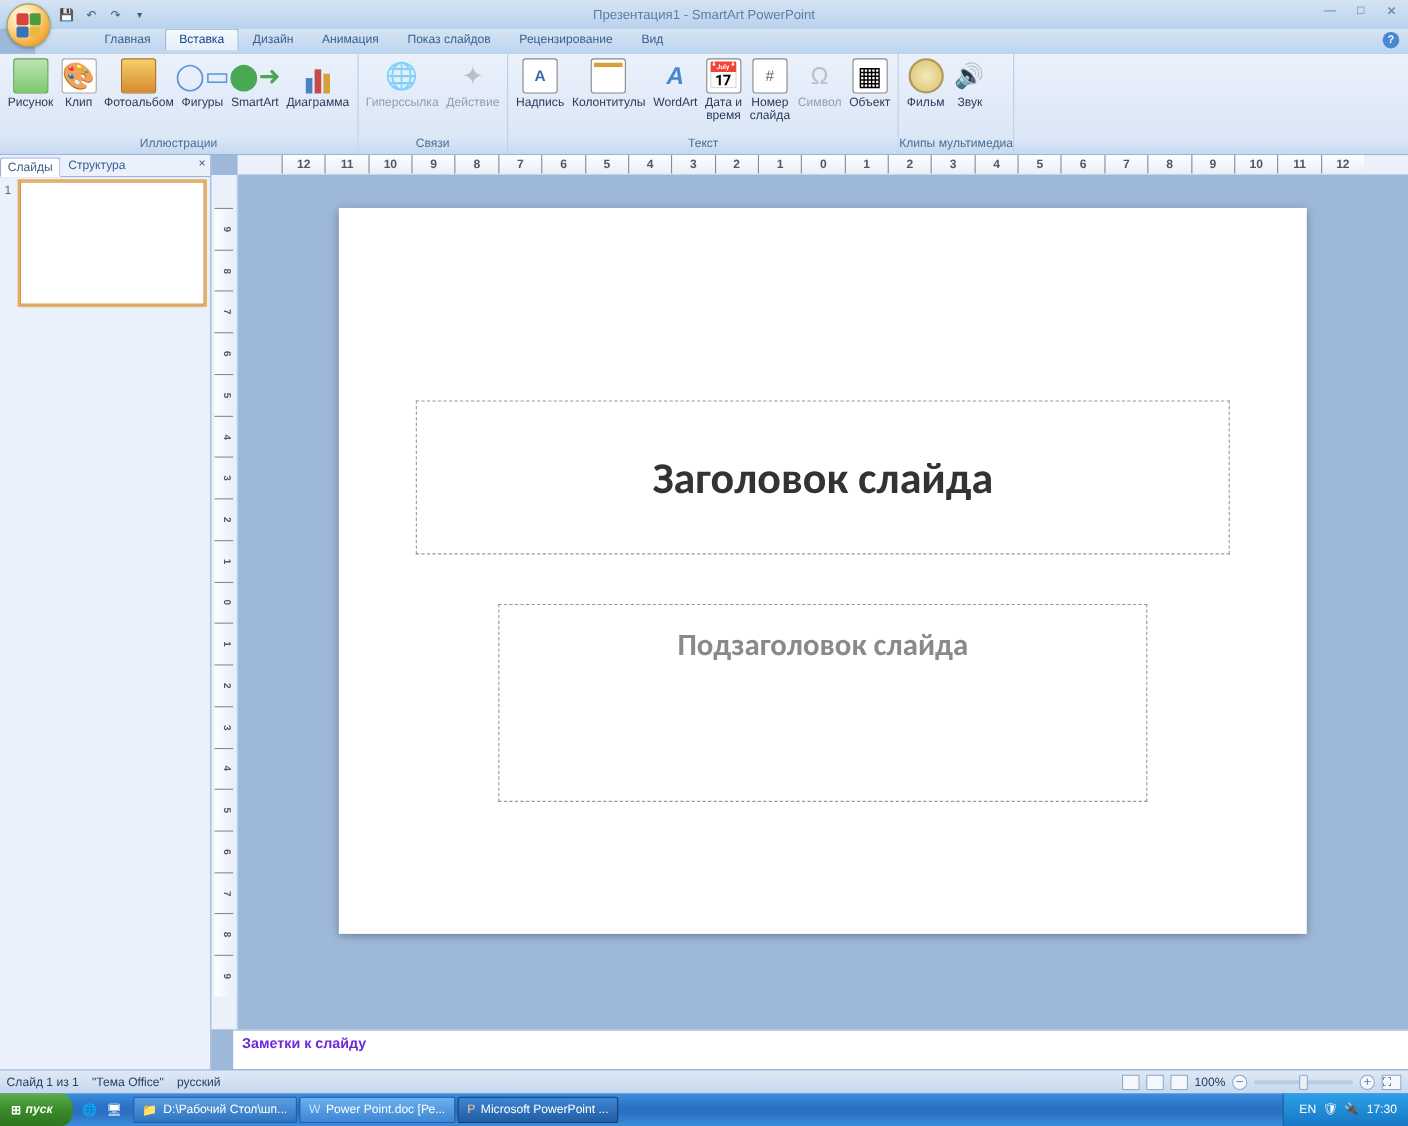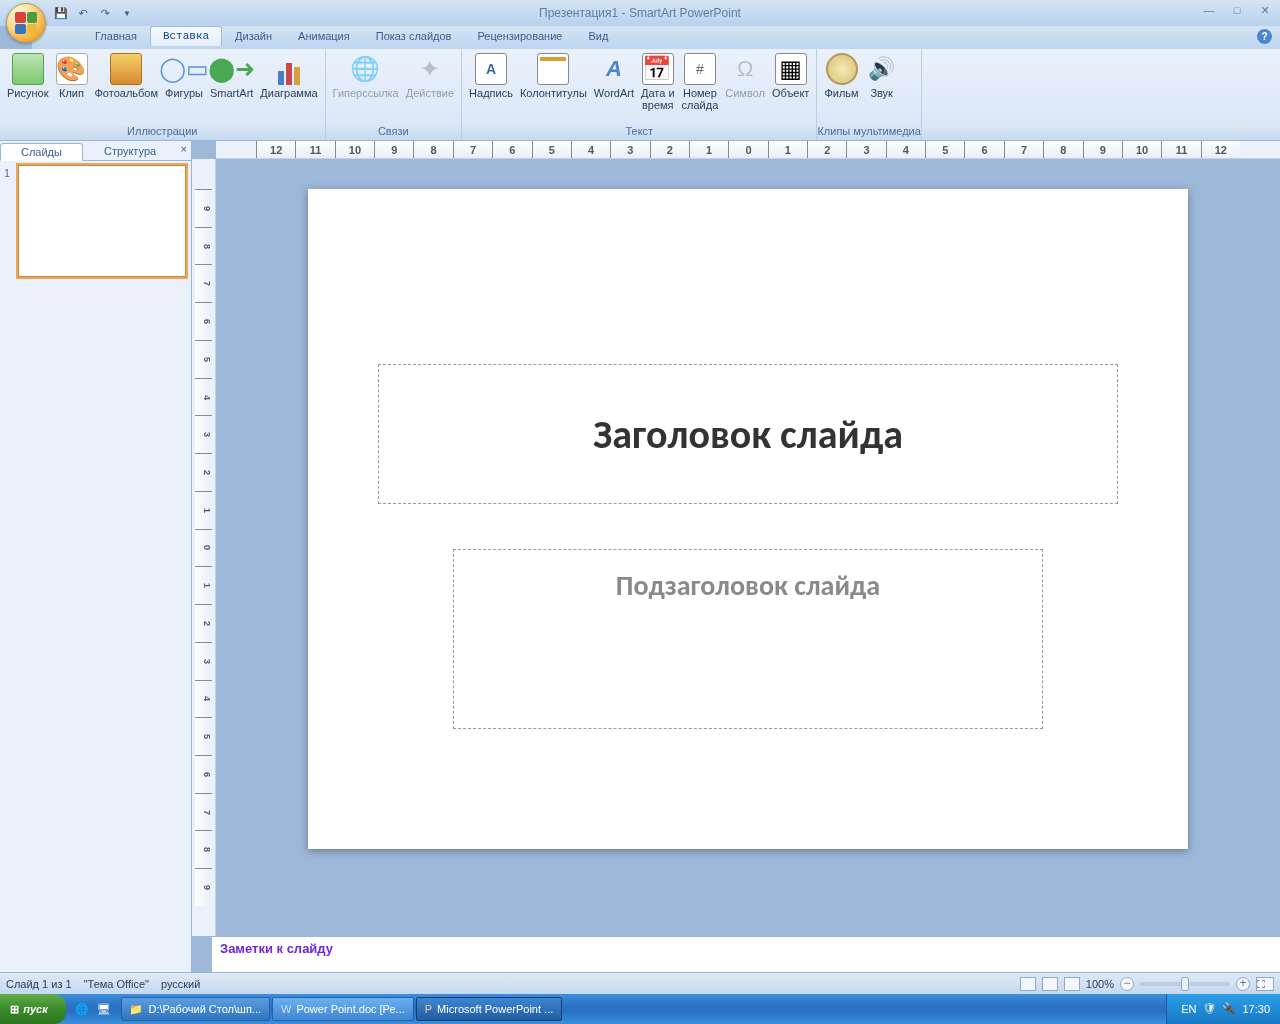--- a/index.html
+++ b/index.html
@@ -15,21 +15,21 @@
 .office-btn-inner div:nth-child(4){background:#eab93c;border-radius:2px;}
 .qat { margin-left:52px; display:flex; gap:4px; align-items:center; }
 .qat-btn { width:18px; height:18px; display:flex; align-items:center; justify-content:center; color:#3b5e8c; }
 .app-title { position:absolute; left:50%; transform:translateX(-50%); color:#5e7da3; font-size:12px; }
 .winctrl { position:absolute; right:6px; top:4px; display:flex; gap:10px; color:#5e7da3; }
 .winctrl span { cursor:default; width:18px; text-align:center; }
 
 
 .tabrow { height:23px; background:linear-gradient(#d5e4f3,#bdd5ef); display:flex; align-items:flex-start; padding-left:50px; position:relative;margin-left:32px; }
 .tab { padding:3px 12px 4px; color:#3b5e8c; border:1px solid transparent; border-bottom:none; cursor:default; }
-.tab.active { background:linear-gradient(#f5f9fd,#e4eefb); border-color:#9bbbdd; border-radius:3px 3px 0 0; color:#15428b;font-family:Liberation Mono, monospace; }
+.tab.active { background:linear-gradient(#f5f9fd,#e4eefb); border-color:#9bbbdd; border-radius:3px 3px 0 0; color:#15428b; }
 .help { position:absolute; right:8px; top:3px; width:15px; height:15px; border-radius:50%; background:#4a87cf; color:#fff; font-weight:bold; text-align:center; line-height:15px; font-size:10px; }
 
 
 .ribbon { height:92px; background:linear-gradient(#eaf1fb 0%,#dbe7f6 85%,#c6d9ef 100%); border-bottom:1px solid #99b6da; display:flex; }
 .group { border-right:1px solid #b9cfe8; display:flex; flex-direction:column; padding:2px 4px 0; }
 .group-body { flex:1; display:flex; align-items:flex-start; gap:1px; }
 .group-label { text-align:center; color:#4c6e99; font-size:11px; padding:1px 0 3px; background:linear-gradient(#dbe8f7,#c6d9ef); margin:0 -4px; }
 .rbtn { display:flex; flex-direction:column; align-items:center; padding:2px 3px; min-width:38px; cursor:default; }
 .rbtn.disabled { opacity:0.45; }
 .ricon { width:32px; height:32px; margin-bottom:2px; display:flex; align-items:center; justify-content:center; font-size:24px; border-radius:3px; }
@@ -58,21 +58,21 @@
 .ic-num{background:#fff;border:1px solid #888;color:#666;font-size:14px;}
 .ic-sym{color:#888;font-size:22px;}
 .ic-obj{background:#fff;border:1px solid #888;}
 .ic-movie{background:radial-gradient(#f4e9b8,#d8c070);border-radius:50%;border:2px solid #b3985a;}
 .ic-sound{color:#d8b03c;font-size:22px;}
 
 
 .workspace { display:flex; height:calc(100% - 26px - 23px - 92px - 22px - 30px); background:#9db8d9; }
 .leftpane { width:192px; background:#eaf1fb; border-right:1px solid #99b6da; display:flex; flex-direction:column; }
 .lp-tabs { height:20px; display:flex; align-items:flex-end; background:#eaf1fb; border-bottom:1px solid #99b6da; position:relative; }
-.lp-tab { padding:2px 20px; color:#3b5e8c; border:1px solid transparent; }
+.lp-tab { padding:2px 6px; color:#3b5e8c; border:1px solid transparent; }
 .lp-tab.active { background:#fff; border:1px solid #99b6da; border-bottom-color:#fff; position:relative; top:1px; border-radius:3px 3px 0 0; }
 .lp-close { position:absolute; right:4px; top:2px; color:#3b5e8c; }
 .lp-body { flex:1; background:#eaf1fb; padding:4px; }
 .thumb-wrap { display:flex; gap:4px; }
 .thumb-num { color:#4c6e99; font-size:11px; padding-top:2px; width:10px; }
 .thumb { width:168px; height:112px; background:#fff; border:1px solid #c9883b; outline:2px solid #e8a958; box-shadow:0 1px 3px rgba(0,0,0,0.15); }
 
 
 .editor { flex:1; display:flex; flex-direction:column; overflow:hidden; position:relative;font-weight:bold; }
 .hruler { height:18px; background:#eaf1fb; border-bottom:1px solid #c0d3e9; margin-left:24px; position:relative; overflow:hidden; font-size:9px; color:#556; }

